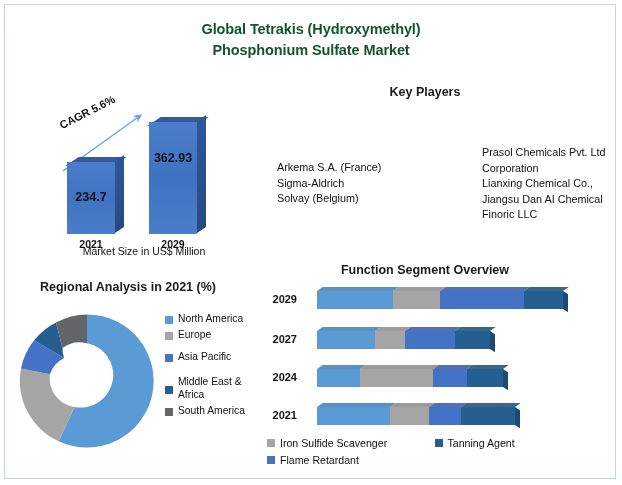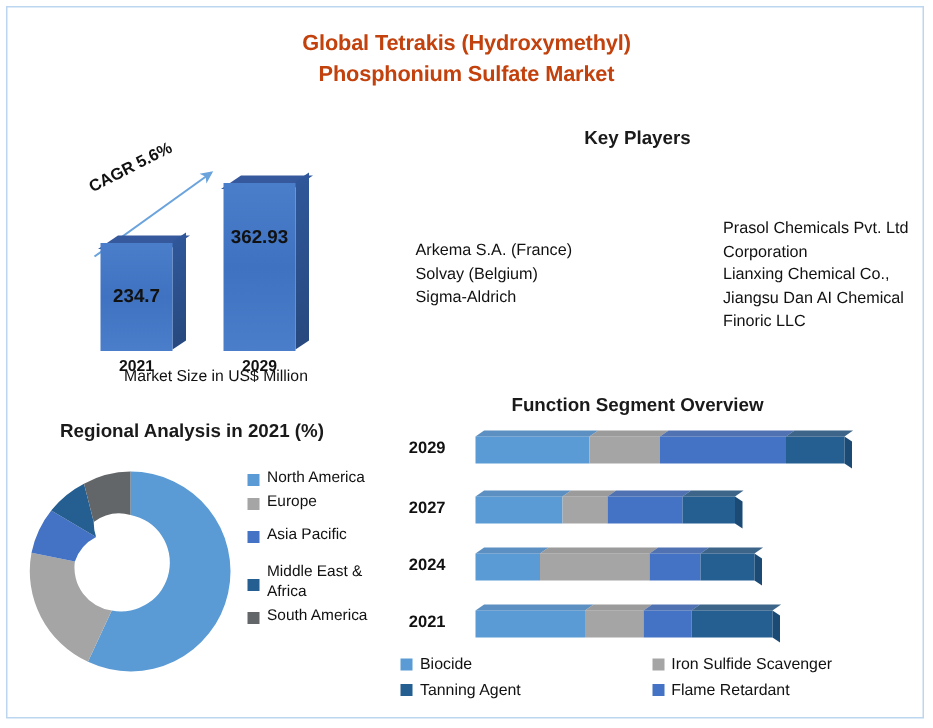--- a/index.html
+++ b/index.html
@@ -11,21 +11,21 @@
   }
   #frame{
     position:absolute;left:4px;top:4px;width:612px;height:475px;
     border:1px solid #bcd6ef;background:#fff;box-sizing:border-box;
   }
   .abs{position:absolute;}
 
   
   #title{
     left:0;top:14px;width:612px;text-align:center;
-    font-size:14.5px;font-weight:bold;line-height:21px;color:#c2410c;
+    font-size:14.5px;font-weight:bold;line-height:21px;color:#14532d;
     letter-spacing:-0.1px;
   }
 
   
   #colchart{left:14px;top:90px;width:250px;height:165px;}
   .bar3d{position:absolute;}
   .bar3d .front{position:absolute;left:0;bottom:0;width:100%;
       background:linear-gradient(180deg,#4a7ecb 0%,#3f72c0 50%,#4a7ecb 100%);}
   .bar3d .side{position:absolute;width:9px;
       background:linear-gradient(180deg,#2f5799 0%,#27497f 100%);
@@ -114,22 +114,22 @@
 
     <div class="barcat" style="left:37px;top:143px;">2021</div>
     <div class="barcat" style="left:119px;top:143px;">2029</div>
 
     <div id="colcaption">Market Size in US$ Million</div>
   </div>
 
   <div id="kp-title" class="abs">Key Players</div>
   <div id="kp-left" class="kp-col">
     <div>Arkema S.A. (France)</div>
+    <div>Sigma-Aldrich</div>
     <div>Solvay (Belgium)</div>
-    <div>Sigma-Aldrich</div>
   </div>
   <div id="kp-right" class="kp-col">
     <div>Prasol Chemicals Pvt. Ltd</div>
     <div>Corporation</div>
     <div>Lianxing Chemical Co.,</div>
     <div>Jiangsu Dan AI Chemical</div>
     <div>Finoric LLC</div>
   </div>
 
   <div id="donut-title" class="abs">Regional Analysis in 2021 (%)</div>
@@ -245,24 +245,20 @@
         <div class="seg" style="left:144px;width:54px;background:#255e91;">
           <div class="cap" style="background:#1b4a75;"></div>
           <div class="segend" style="left:54px;background:#1b4a75;"></div>
         </div>
       </div>
     </div>
   </div>
 
   <div id="seg-legend" class="abs">
     <div class="sl-item">
-      <span class="sl-sw" style="background:#5b9bd5;"></span>
-      <span class="sl-tx">Biocide</span>
-    </div>
-    <div class="sl-item">
       <span class="sl-sw" style="background:#a5a5a5;"></span>
       <span class="sl-tx">Iron Sulfide Scavenger</span>
     </div>
     <div class="sl-item">
       <span class="sl-sw" style="background:#255e91;"></span>
       <span class="sl-tx">Tanning Agent</span>
     </div>
     <div class="sl-item">
       <span class="sl-sw" style="background:#4472c4;"></span>
       <span class="sl-tx">Flame Retardant</span>

